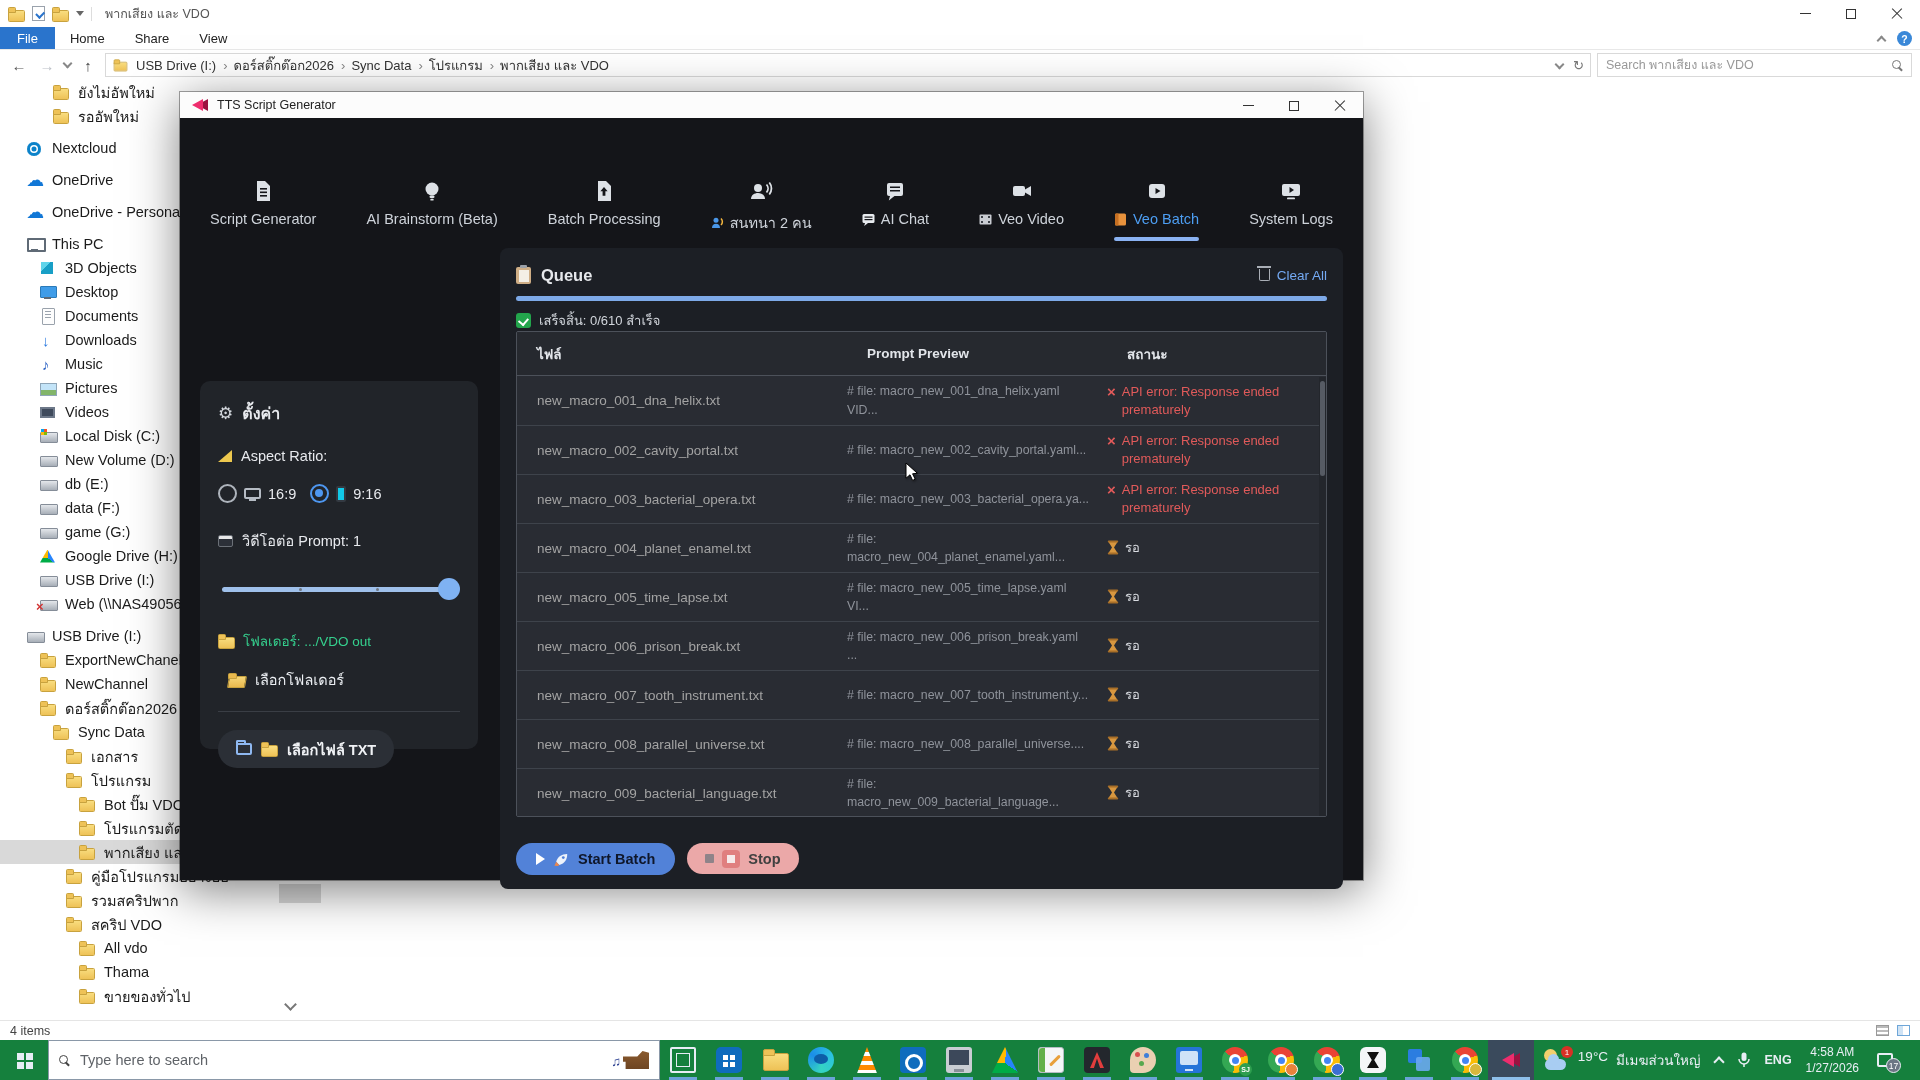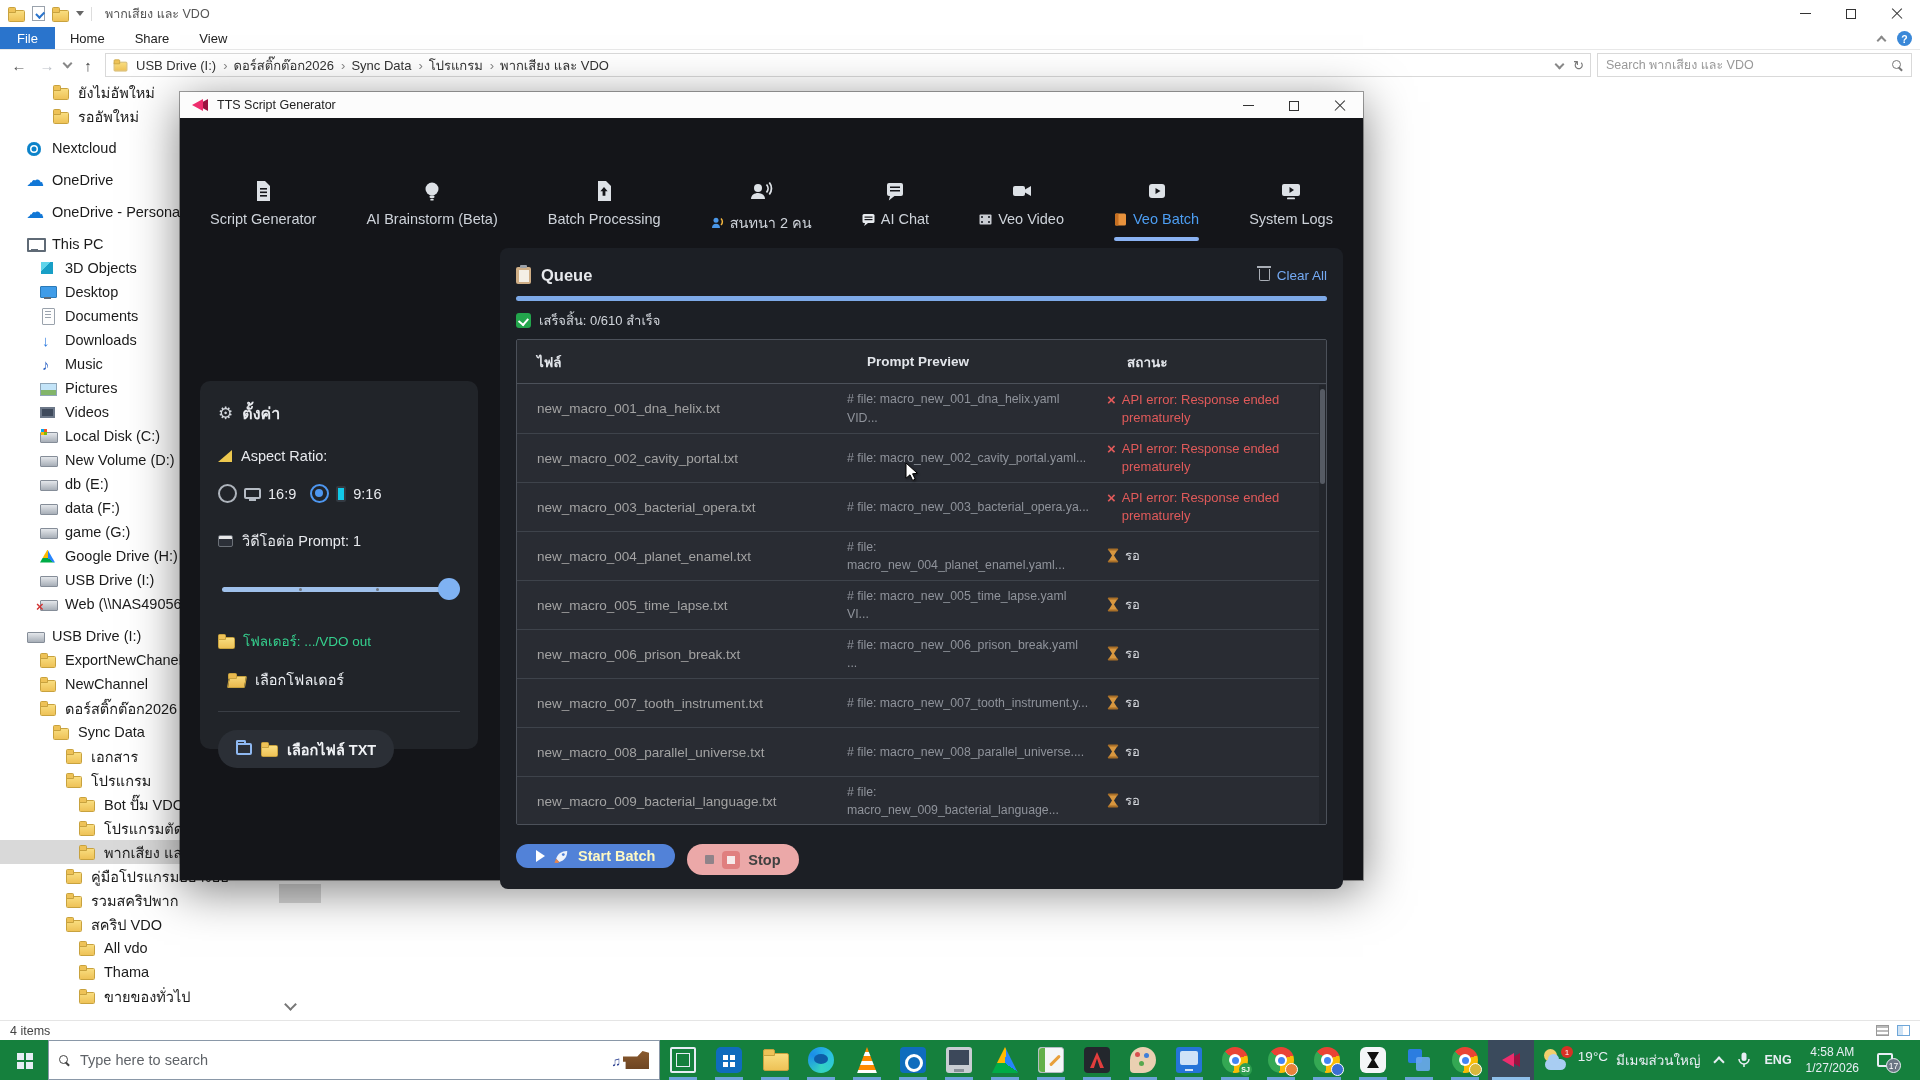--- a/index.html
+++ b/index.html
@@ -142,40 +142,40 @@
   .clipboard{position:relative;width:15px;height:17px;background:#cfae86;border-radius:2px}
   .clipboard::before{content:"";position:absolute;left:2.5px;top:3px;width:10px;height:12px;background:#f4efe6}
   .clipboard::after{content:"";position:absolute;left:4px;top:-1.5px;width:7px;height:3px;background:#9aa0a8;border-radius:1px}
   .clear-all{margin-left:auto;display:flex;align-items:center;gap:7px;color:#74aaf4;font-size:13.5px}
   .trash{position:relative;width:11px;height:12px;border:1.5px solid #a9aeb6;border-top:none;border-radius:0 0 2px 2px}
   .trash::before{content:"";position:absolute;left:-3px;top:-3px;width:14px;height:1.5px;background:#a9aeb6}
   .q-progress{margin-top:8px;height:5px;border-radius:3px;background:#7da9e8}
   .q-statusline{margin-top:9px;display:flex;align-items:center;gap:8px;font-size:13px;color:#d2d6dc}
   .check-chip{position:relative;width:15px;height:15px;background:#23a54c;border-radius:3px}
   .check-chip::after{content:"";position:absolute;left:4px;top:2.5px;width:4.5px;height:7px;border-right:2px solid #fff;border-bottom:2px solid #fff;transform:rotate(40deg)}
-  .q-table{margin-top:8px;height:486px;border:1px solid #4c515a;border-radius:2px;overflow:hidden;position:relative;background:#292c33}
+  .q-table{margin-top:0;height:486px;border:1px solid #4c515a;border-radius:2px;overflow:hidden;position:relative;background:#292c33}
   .q-thead,.q-row{display:grid;grid-template-columns:330px 260px 1fr;align-items:center}
   .q-thead{height:44px;background:#26292f;border-bottom:1px solid #4c515a}
   .th{font-size:13.5px;font-weight:bold;color:#e2e5ea;padding-left:20px}
   .q-row{height:49px;border-top:1px solid #3e434b;background:#292c33}
   .q-row:first-of-type{border-top:none}
   .td-file{font-size:13.5px;color:#a3a3a3;padding-left:20px;white-space:nowrap;overflow:hidden}
   .td-prev{font-size:12.3px;color:#8f939b;line-height:1.5;padding-right:18px;overflow:hidden;max-height:40px}
   .td-status{display:flex;align-items:flex-start;gap:6px;font-size:13px;padding-right:26px;line-height:1.35}
   .st-x{display:none;color:#e05a5a;font-weight:bold;font-size:15px;line-height:1;margin-top:1px}
   .st-x::before{content:"×"}
   .st-hg{display:none;margin-top:1px}
   .q-row.st-error .st-x{display:inline}
   .q-row.st-error .st-label{color:#e05a5a}
   .q-row.st-wait .st-hg{display:inline}
   .q-row.st-wait .st-label{color:#d9dce1}
   .q-scrollhint{position:absolute;right:0;top:45px;bottom:0;width:7px;background:#23262c}
   .q-scrollhint::before{content:"";position:absolute;left:1px;right:1px;top:4px;height:95px;border-radius:3px;background:#565b64}
   .q-buttons{position:absolute;left:16px;bottom:14px;display:flex;gap:12px}
-  .btn-start{display:flex;align-items:center;gap:9px;height:24px;padding:0 20px;border-radius:19px;background:#5282d8;color:#fef9c3;font-size:14.5px;font-weight:bold}
+  .btn-start{display:flex;align-items:center;gap:9px;height:32px;padding:0 20px;border-radius:19px;background:#5282d8;color:#0f172a;font-size:14.5px;font-weight:bold}
   .play-tri{width:0;height:0;border-top:6px solid transparent;border-bottom:6px solid transparent;border-left:9px solid #fff}
   .btn-stop{display:flex;align-items:center;gap:8px;height:31px;padding:12px 18px;border-radius:19px;background:#eba8a8;color:#404040;font-size:14.5px;font-weight:bold}
   .stop-ghost{width:9px;height:9px;background:#8f8389;border-radius:1px}
   .stop-chip{width:18px;height:18px;background:#e07f7f;border-radius:4px;position:relative}
   .stop-chip::after{content:"";position:absolute;left:5px;top:5px;width:8px;height:8px;background:#f6eaea}
 
   
   .taskbar{position:absolute;left:0;right:0;bottom:0;height:40px;background:#15803d;z-index:10;display:flex;align-items:stretch}
   .tb-start{width:48px;display:flex;align-items:center;justify-content:center}
   .win-logo{width:7px;height:7px;background:#e7edf5;box-shadow:9px 0 0 #e7edf5,0 9px 0 #e7edf5,9px 9px 0 #e7edf5;margin:-8px 8px 0 0}

